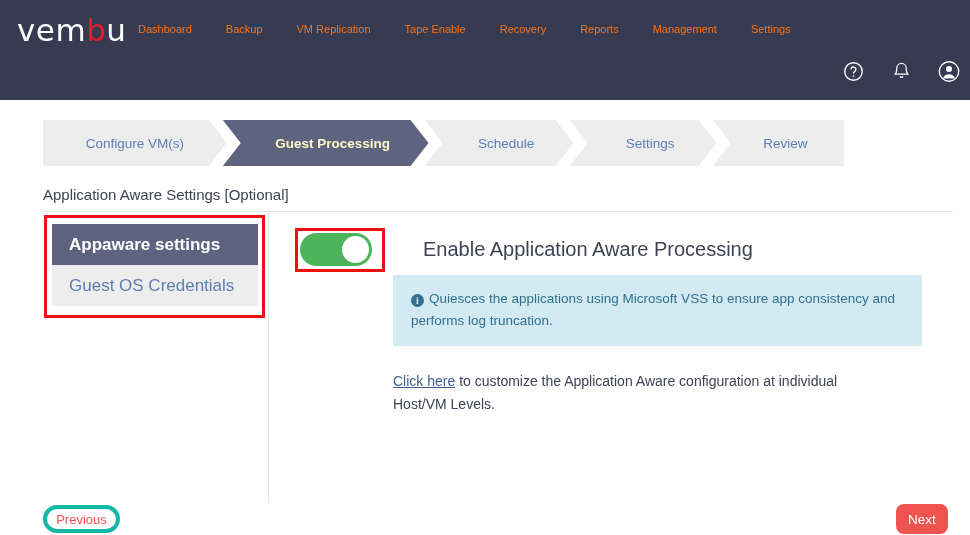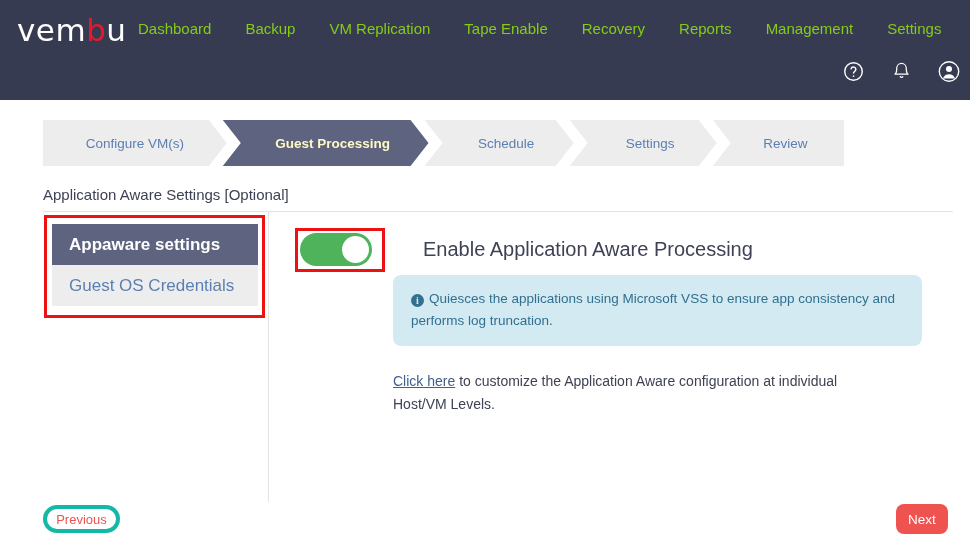--- a/index.html
+++ b/index.html
@@ -41,22 +41,22 @@
   }
   .logo .accent { color: #e8192c; }
 
   .mainnav {
     position: absolute;
     left: 138px; top: 17px;
     display: flex;
     align-items: center;
   }
   .mainnav .navitem {
-    color: #84cc16;
-    font-size: 15px;
+    color: #f97316;
+    font-size: 11px;
     line-height: 20px;
     padding: 2px 0;
     margin-right: 34px;
     white-space: nowrap;
     cursor: pointer;
   }
   .mainnav .navitem:last-child { margin-right: 0; }
 
   .headericons {
     position: absolute;
@@ -190,21 +190,21 @@
     white-space: nowrap;
   }
 
   
   .infobox {
     position: absolute;
     left: 393px; top: 275px;
     width: 529px;
     min-height: 68px;
     background: #d3eaf3;
-    border-radius: 8px;
+    border-radius: 0;
     padding: 13px 18px 14px 18px;
   }
   .infobox .itext {
     font-size: 13.5px;
     line-height: 22px;
     color: #31708f;
   }
   .info-glyph {
     display: inline-block;
     width: 13px; height: 13px;

